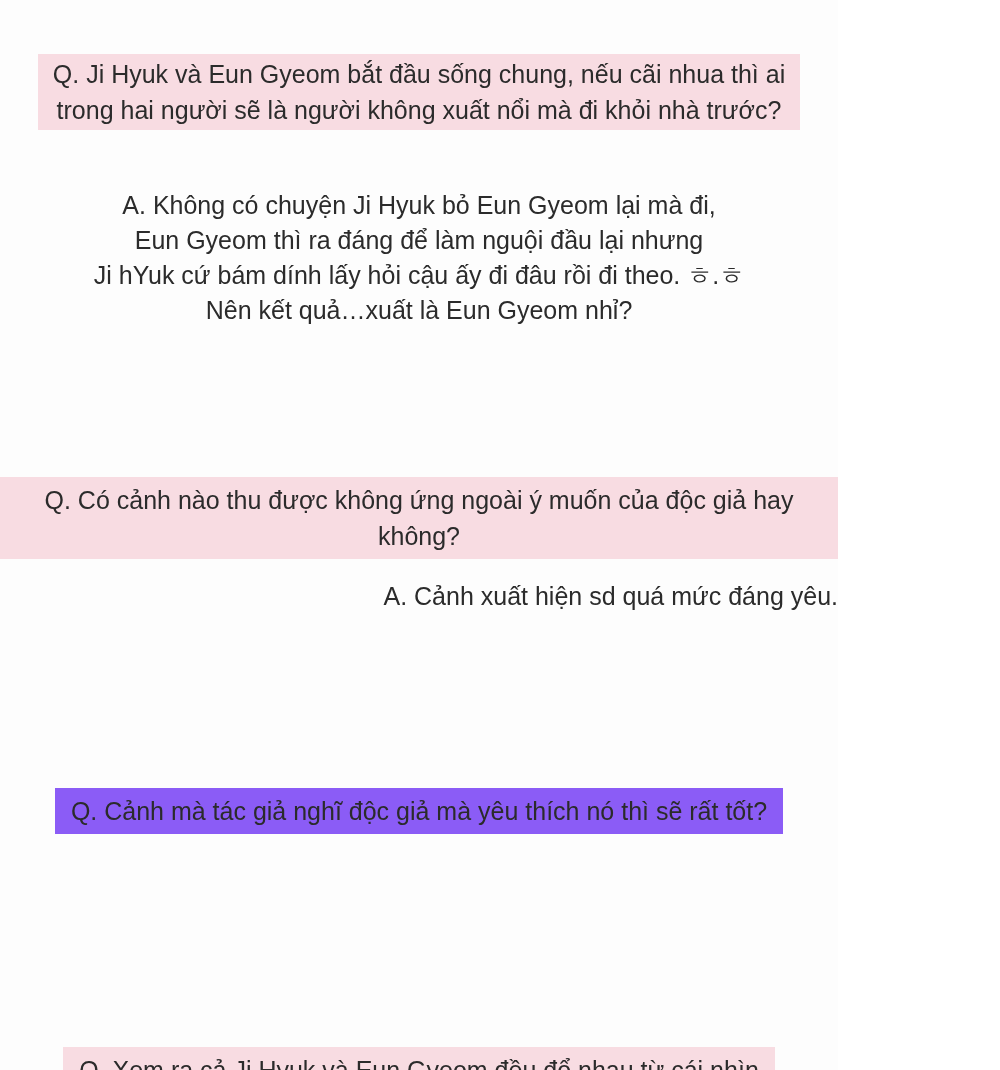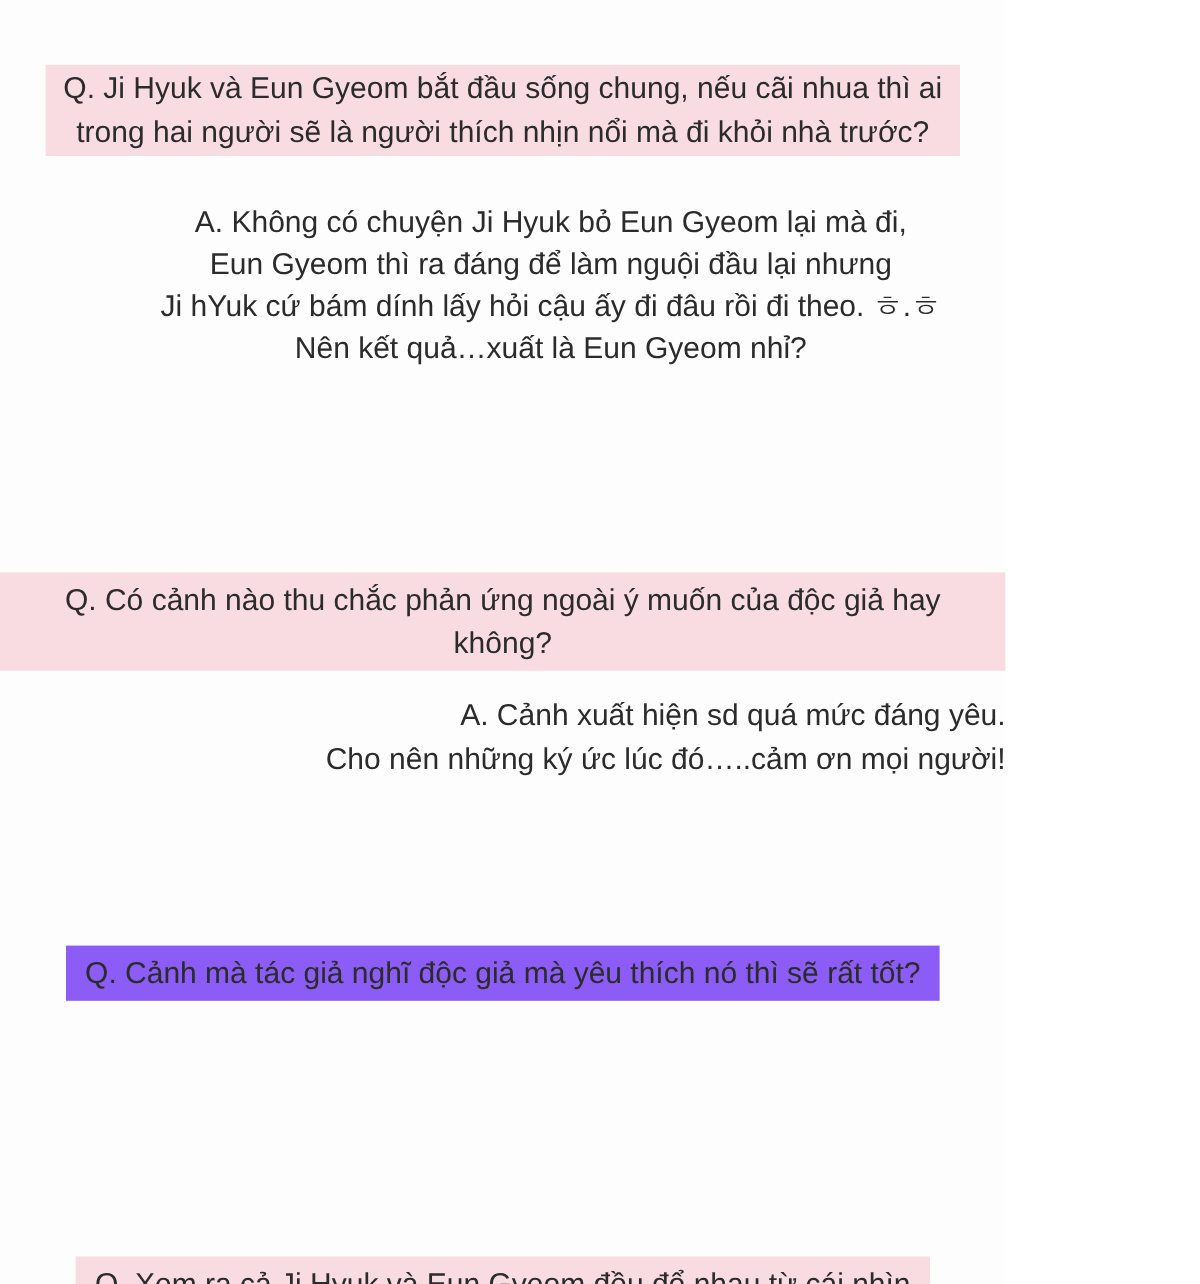--- a/index.html
+++ b/index.html
@@ -34,55 +34,54 @@
     padding: 5px 16px;
   }
   .answer {
     font-size: 25px;
     line-height: 35px;
   }
   .answer.wide {
     line-height: 37px;
   }
   .q1 { top: 54px; }
-  .a1 { top: 168px; margin-left: 40px; }
+  .a1 { top: 188px; }
   .q2 { top: 477px; }
   .a2 { top: 578px; text-align: right; }
   .q3 { top: 788px; }
   .a3 { top: 871px; }
   .q4 { top: 1047px; }
 </style>
 </head>
 <body>
 
 <div class="page" style="background: rgb(253, 253, 253); color: rgb(43, 43, 43);">
 
   <div class="row q1">
     <div class="q-box" style="background: rgb(248, 220, 226);">
       <div>Q. Ji Hyuk và Eun Gyeom bắt đầu sống chung, nếu cãi nhua thì ai</div>
-      <div>trong hai người sẽ là người thích nhịn nổi mà đi khỏi nhà trước?</div>
+      <div>trong hai người sẽ là người không xuất nổi mà đi khỏi nhà trước?</div>
     </div>
   </div>
 
   <div class="row a1 answer">
     <div>A. Không có chuyện Ji Hyuk bỏ Eun Gyeom lại mà đi,</div>
     <div>Eun Gyeom thì ra đáng để làm nguội đầu lại nhưng</div>
     <div>Ji hYuk cứ bám dính lấy hỏi cậu ấy đi đâu rồi đi theo. ㅎ.ㅎ</div>
     <div>Nên kết quả…xuất là Eun Gyeom nhỉ?</div>
   </div>
 
   <div class="row q2">
     <div class="q-box single" style="background: rgb(248, 220, 226);">
-      <div>Q. Có cảnh nào thu chắc phản ứng ngoài ý muốn của độc giả hay không?</div>
+      <div>Q. Có cảnh nào thu được không ứng ngoài ý muốn của độc giả hay không?</div>
     </div>
   </div>
 
   <div class="row a2 answer wide">
     <div>A. Cảnh xuất hiện sd quá mức đáng yêu.</div>
-    <div>Cho nên những ký ức lúc đó…..cảm ơn mọi người!</div>
   </div>
 
   <div class="row q3">
     <div class="q-box single" style="background: #8b5cf6;">
       <div>Q. Cảnh mà tác giả nghĩ độc giả mà yêu thích nó thì sẽ rất tốt?</div>
     </div>
   </div>
 
 
   <div class="row q4">

